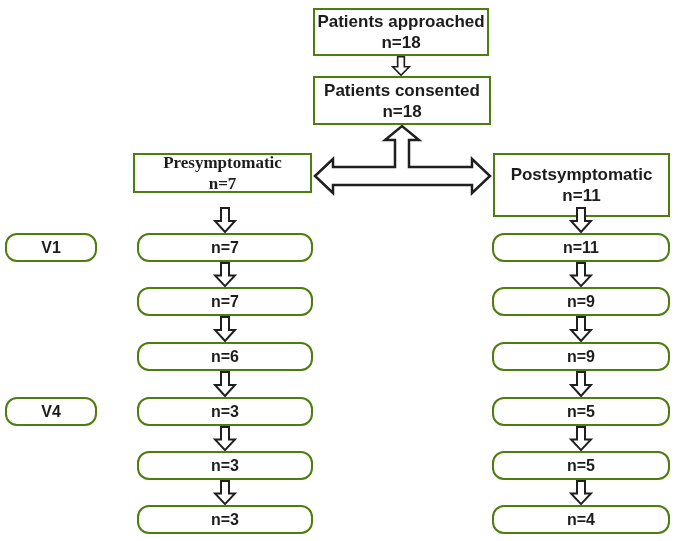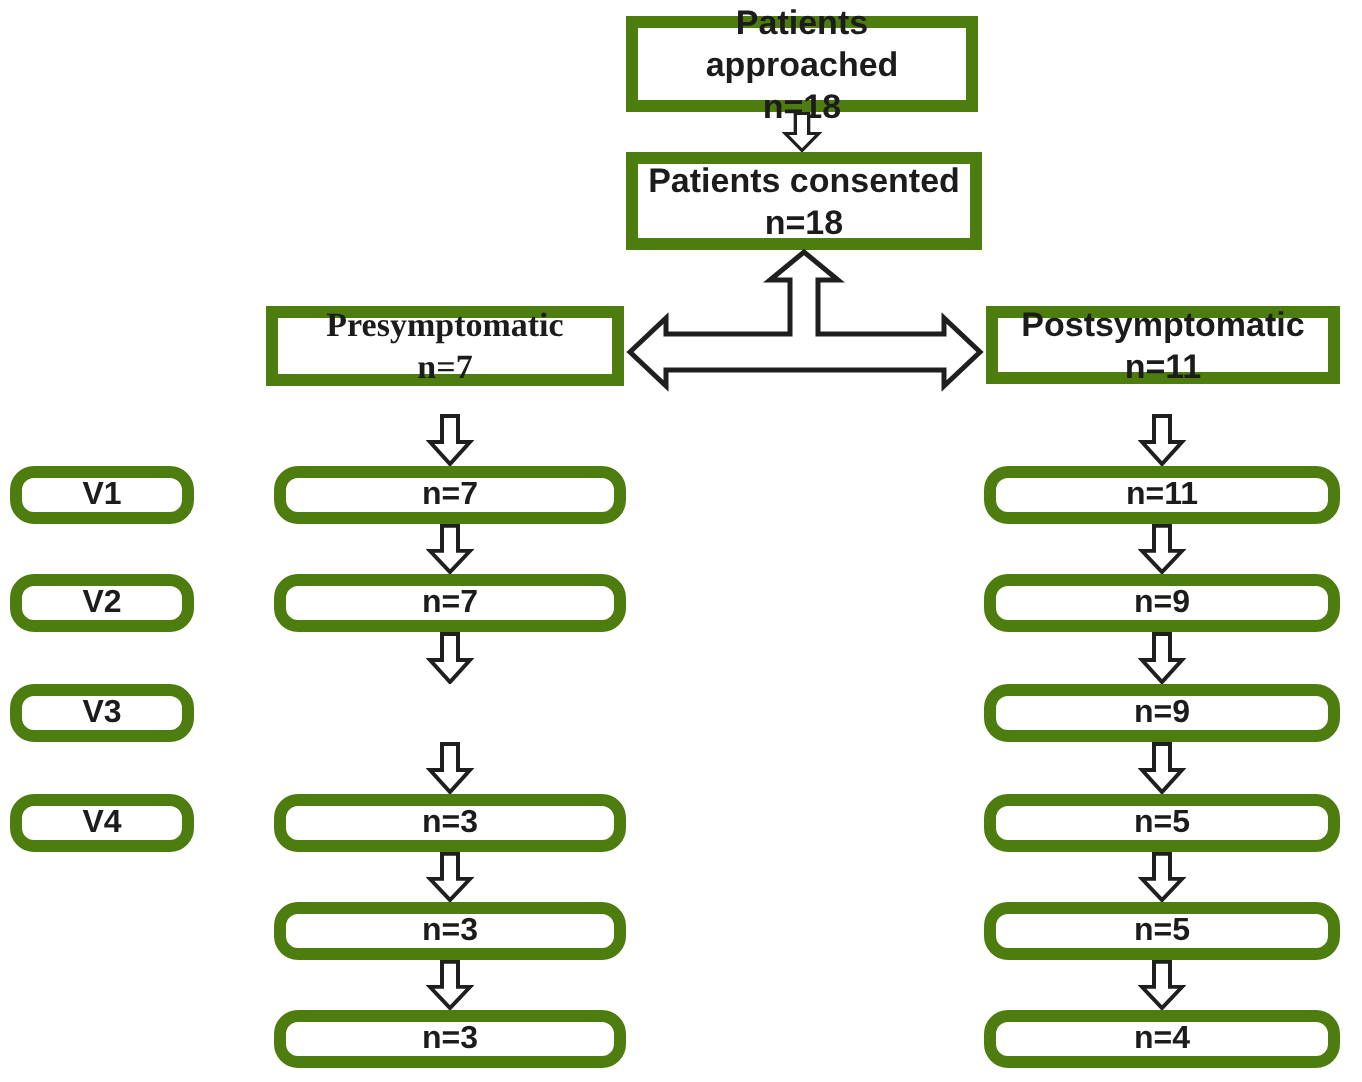--- a/index.html
+++ b/index.html
@@ -8,37 +8,37 @@
     width:681px;height:541px;
     background:#ffffff;
     font-family:"Liberation Sans",sans-serif;
     color:#1c1c1c;
     overflow:hidden;
   }
   .box{
     position:absolute;
     box-sizing:border-box;
     background:#ffffff;
-    border:6px solid #4d7c0f;
+    border:2px solid #4d7c0f;
     display:flex;
     flex-direction:column;
     align-items:center;
     justify-content:center;
     font-weight:700;
     text-align:center;
   }
   .two-line{font-size:17px;line-height:21px;}
   .cell{font-size:16px;line-height:16px;border-radius:12px;}
   .vbox{left:5px;width:92px;height:29px;font-size:16px;}
   .lcell{left:137px;width:176px;height:29px;}
   .rcell{left:492px;width:178px;height:29px;}
   #box-approached{left:313px;top:8px;width:176px;height:48px;}
   #box-consented{left:313px;top:76px;width:178px;height:49px;text-align:center;}
   #box-pre{left:133px;top:153px;width:179px;height:40px;font-family:Liberation Serif, serif;}
-  #box-post{left:493px;top:153px;width:177px;height:39px;}
+  #box-post{left:493px;top:153px;width:177px;height:64px;}
   .arrow{position:absolute;display:block;}
   .arrow polygon{fill:#ffffff;stroke:#1f1f1f;stroke-width:2;stroke-linejoin:miter;}
   #branch-arrow polygon{stroke-width:2.5;}
 </style>
 </head>
 <body>
 
 <div class="canvas">
 
   <div class="box two-line" id="box-approached">
@@ -64,35 +64,32 @@
     <span>n=7</span>
   </div>
   <div class="box two-line" id="box-post">
     <span>Postsymptomatic</span>
     <span>n=11</span>
   </div>
 
   <div class="box vbox cell" style="top:233px">
       <span>V1</span>
     </div>
-  <div class="box vbox cell" style="top:287px">
-      <span>V2</span>
-    </div>
-  <div class="box vbox cell" style="top:342px">
-      <span>V3</span>
-    </div>
   <div class="box vbox cell" style="top:397px">
       <span>V4</span>
     </div>
 
   <div class="box lcell cell" style="top:233px">
       <span>n=7</span>
     </div>
   <div class="box lcell cell" style="top:287px">
       <span>n=7</span>
+    </div>
+  <div class="box lcell cell" style="top:342px">
+      <span>n=6</span>
     </div>
   <div class="box lcell cell" style="top:397px">
       <span>n=3</span>
     </div>
   <div class="box lcell cell" style="top:451px">
       <span>n=3</span>
     </div>
   <div class="box lcell cell" style="top:505px">
       <span>n=3</span>
     </div>

